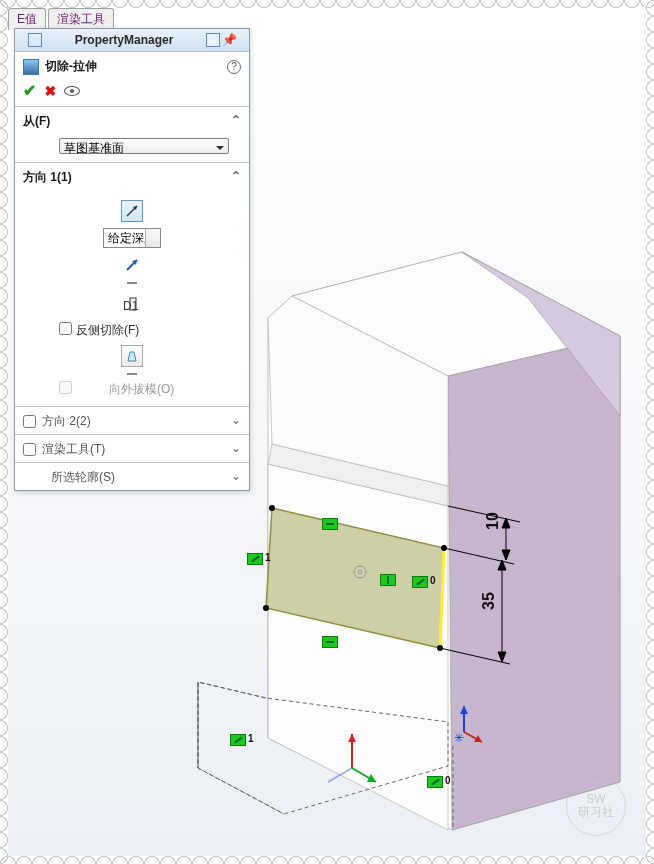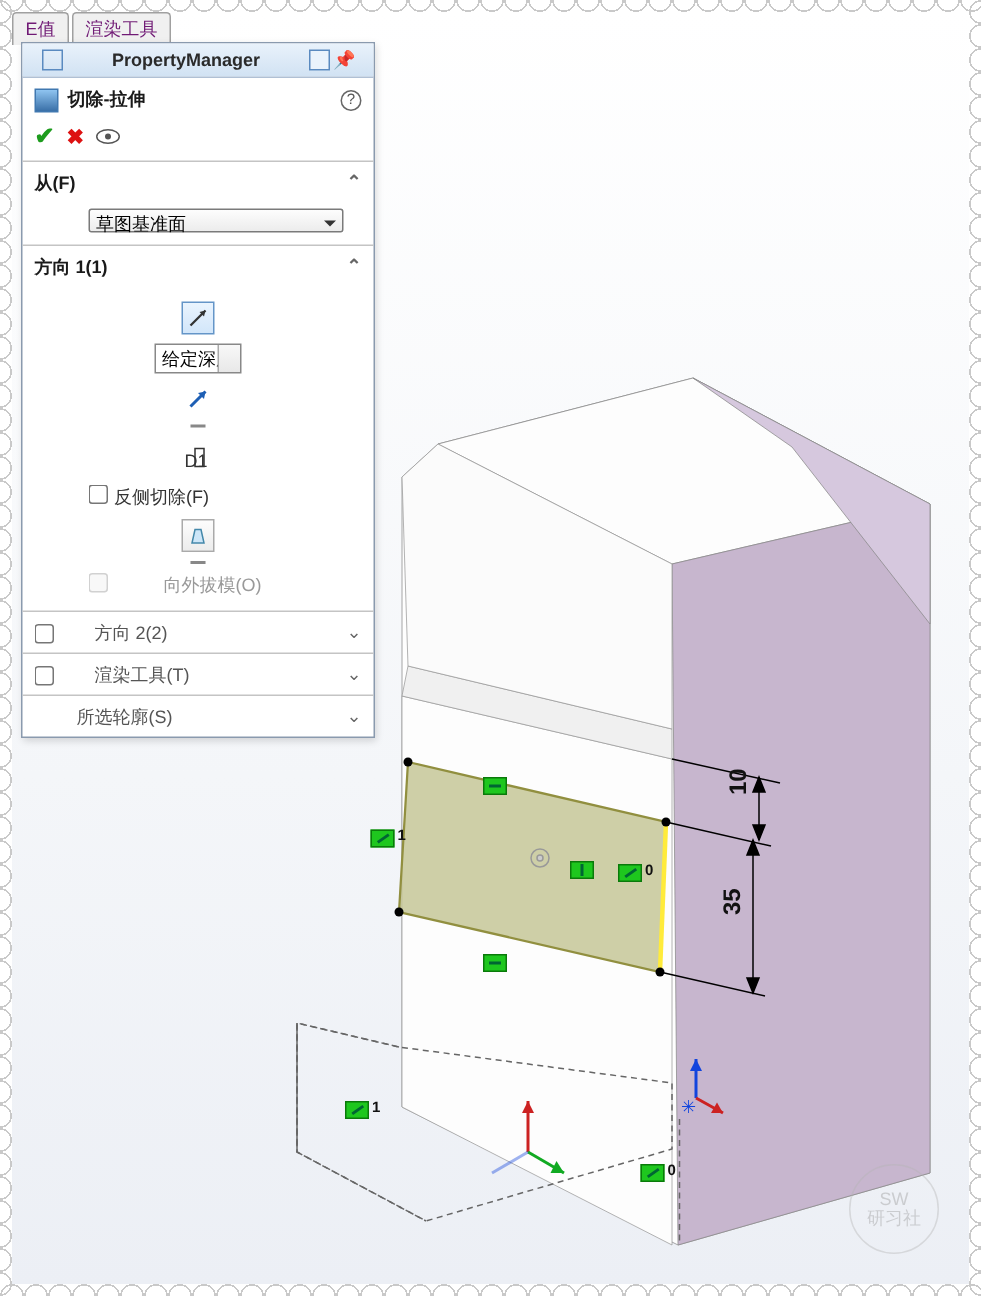--- a/index.html
+++ b/index.html
@@ -33,21 +33,21 @@
 .pm-feature-name { font-weight: bold; color: #1a1a1a; }
 .help-circle { margin-left: auto; width: 14px; height: 14px; border: 1px solid #666; border-radius: 50%; text-align: center; line-height: 12px; color: #555; font-size: 10px; }
 .okrow { padding: 0 8px 6px; display: flex; gap: 8px; align-items: center; }
 .ok { color: #1e9c1e; font-size: 16px; font-weight: bold; }
 .cancel { color: #d11; font-size: 14px; font-weight: bold; }
 .eye { width: 16px; height: 10px; border: 1px solid #555; border-radius: 50%; position: relative; }
 .eye::after { content: ""; position: absolute; width: 4px; height: 4px; background: #555; border-radius: 50%; top: 2px; left: 5px; }
 
 .section-head { border-top: 1px solid #c4c4c4; padding: 6px 8px 4px; display: flex; color: #1a1a1a; font-weight: bold; }
 .section-head .chev { margin-left: auto; color: #666; }
-.collapsed { color: #555; font-weight: normal; gap: 21px; }
+.collapsed { color: #555; font-weight: normal; }
 
 .section-body { padding: 4px 8px 8px; }
 .dd { display: block; width: 170px; margin-left: 36px; height: 16px; border: 1px solid #7a7a7a; background: linear-gradient(#fdfdfd,#ececec); padding: 0 4px; line-height: 18px; border-radius: 2px; position: relative; }
 .dd::after { content: ""; position: absolute; right: 4px; top: 7px; border: 4px solid transparent; border-top-color: #333; }
 
 .row { display: flex; align-items: center; gap: 6px; margin-top: 6px; flex-direction: column; }
 .icon-box { width: 22px; height: 22px; border: 1px solid #6495c8; background: linear-gradient(#eaf4fe,#d2e6fa); display: flex; align-items: center; justify-content: center; }
 .icon-plain { width: 22px; height: 22px; display: flex; align-items: center; justify-content: center; }
 .fld { flex: 1; height: 20px; border: 1px solid #888; background: #fff; padding: 0 4px; line-height: 18px; position: relative; }
 .fld.spin::after { content: ""; position: absolute; right: 0; top: 0; width: 14px; height: 100%; border-left: 1px solid #aaa; background: linear-gradient(#f8f8f8,#e8e8e8); }

